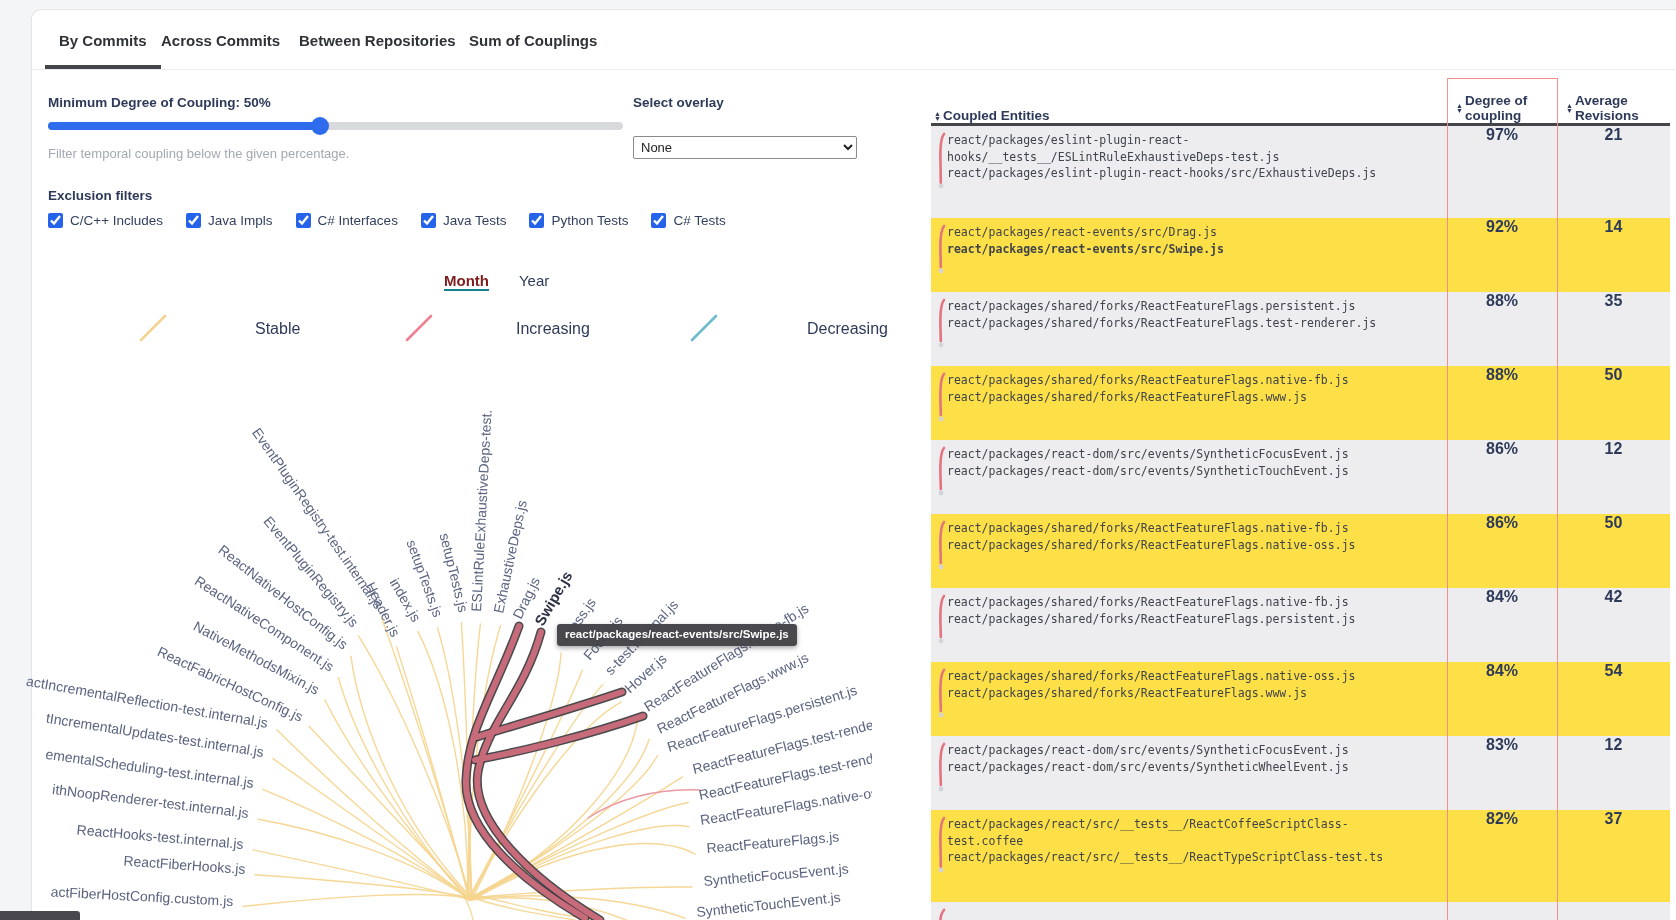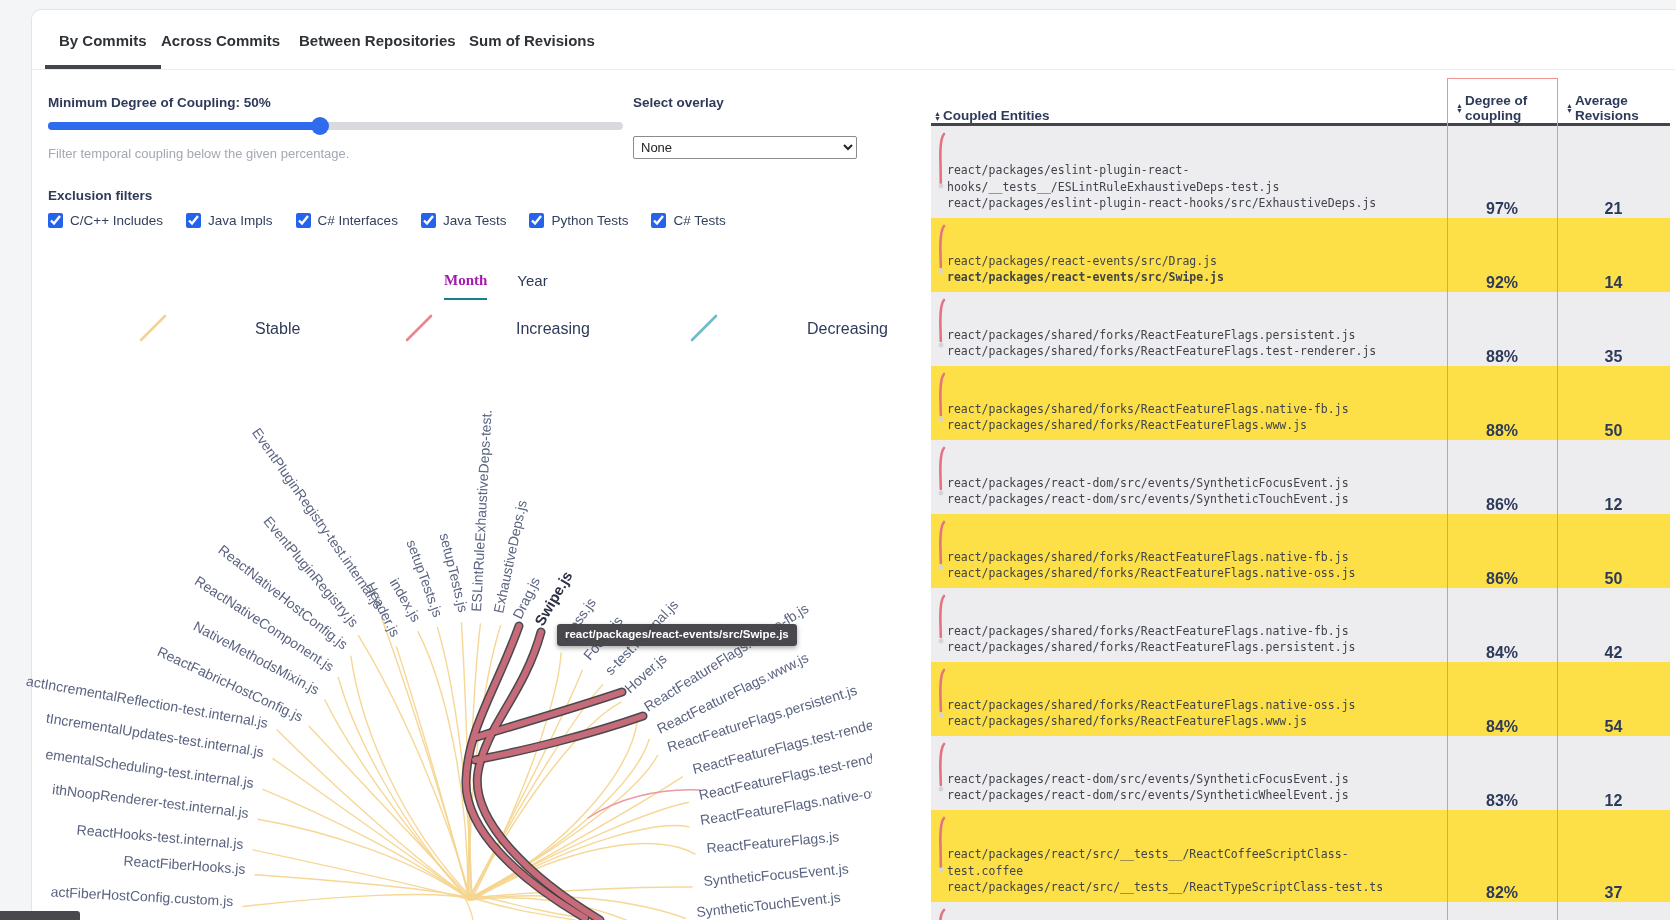--- a/index.html
+++ b/index.html
@@ -19,21 +19,21 @@
   .slider-fill { position:absolute; left:0; top:0; height:8px; border-radius:4px; background:#2e6ced; }
   .slider-thumb { position:absolute; top:-5px; width:18px; height:18px; border-radius:50%; background:#2e6ced; cursor:grab; }
   .checks { position:absolute; left:48px; top:213px; display:flex; gap:23px; align-items:center; }
   .chk { display:flex; gap:7px; align-items:center; font-size:13.5px; color:#33415e; white-space:nowrap; }
   .chk input { width:15px; height:15px; accent-color:#2563eb; }
   .overlay-select { position:absolute; left:633px; top:136px; width:224px; height:23px; font-size:13px; color:#222; border:1px solid #8a8a8f; border-radius:2px; background:#fff; padding-left:3px; font-family:"Liberation Sans",sans-serif; }
 
   
   .toggle { position:absolute; left:444px; top:272px; display:flex; gap:30px; font-size:15px; }
   .toggle .opt { color:#2e3a59; cursor:pointer; }
-  .toggle .opt.sel { color:#a21caf; font-weight:bold; padding-bottom:9px; border-bottom:2px solid #16808d;font-family:Liberation Serif, serif; }
+  .toggle .opt.sel { color:#7f1d1d; font-weight:bold; border-bottom:2px solid #16808d; }
 
   
   .legend-item-label { position:absolute; font-size:16px; color:#2e3a59; }
   .legend-stroke { position:absolute; width:30px; height:30px; }
 
   
   #chart { position:absolute; left:0; top:0; width:872px; height:920px; }
   #chart text { font-family:"Liberation Sans",sans-serif; font-size:14px; fill:#5b6480; }
   #chart text.hl { font-weight:bold; font-size:15px; fill:#2c3145; }
 
@@ -43,21 +43,21 @@
 
   
   .tbl { position:absolute; left:931px; top:78px; width:739px; height:842px; overflow:hidden; background:#fff; z-index:5; }
   .thead { position:relative; height:48px; border-bottom:3px solid #43454a; display:flex; color:#2e3a59; font-size:13.5px; font-weight:bold;align-items:flex-end; }
   .th { display:flex; align-items:center; cursor:pointer; }
   .th-entities { flex:1; padding-left:3px; }
   .th-degree { width:110px; padding-left:9px; }
   .th-revisions { width:113px; padding-left:9px; }
   .sort { display:inline-flex; flex-direction:column; font-size:7px; line-height:5px; color:#2e3a59; margin-right:2px; }
   .rows {}
-  .row { position:relative; display:flex; align-items:flex-end; cursor:pointer; }
+  .row { position:relative; display:flex; align-items:flex-start; cursor:pointer; }
   .row.odd { background:#ededf0; }
   .row.even { background:#fde047; }
   .row .marker { position:absolute; left:5px; top:5px; }
   .cell-entities { flex:1; display:flex; flex-direction:column; justify-content:space-evenly; padding:6px 0 6px 16px; }
   .path-text { font-family:"DejaVu Sans Mono", monospace; font-size:11.5px; line-height:1.45; color:#3f434a; max-width:445px; }
   .path-text.b { font-weight:bold; }
   .cell-degree { width:110px; display:flex; align-items:center; justify-content:center; font-size:16px; font-weight:bold; color:#2e3a59; }
   .cell-revisions { width:113px; display:flex; align-items:center; justify-content:center; font-size:16px; font-weight:bold; color:#2e3a59; }
   .row-partial { height:40px; background:#ededf0; position:relative; }
 
@@ -67,21 +67,21 @@
 </head>
 <body>
 
 <div id="stage">
   <div id="card"></div>
 
   <div class="tabbar">
     <div class="tab active" style="left:27px">By Commits</div>
     <div class="tab" style="left:129px">Across Commits</div>
     <div class="tab" style="left:267px">Between Repositories</div>
-    <div class="tab" style="left:437px">Sum of Revisions</div>
+    <div class="tab" style="left:437px">Sum of Couplings</div>
   </div>
 
   <svg id="chart" viewBox="0 0 872 920">
       <path d="M 480.3719685250847,623.9835544170548 C 474.1859842625423,676.9917772085274 468.6,780.4 468,898" fill="none" stroke="#f5d58f" stroke-width="1.4" stroke-linecap="round" stroke-opacity="0.95"></path>
       <path d="M 500.5050597101869,625.7377712088056 C 484.2525298550935,677.8688856044027 468.6,780.4 469,899" fill="none" stroke="#f5d58f" stroke-width="1.4" stroke-linecap="round" stroke-opacity="0.95"></path>
       <path d="M 561.1170827637875,652.8298245314679 C 558.5585413818937,694.414912265734 530.2,784.6 472,899" fill="none" stroke="#f5d58f" stroke-width="1.4" stroke-linecap="round" stroke-opacity="0.95"></path>
       <path d="M 582.2865486837616,670.1925333174278 C 569.1432743418808,703.0962666587138 530.2,784.6 468,900" fill="none" stroke="#f5d58f" stroke-width="1.4" stroke-linecap="round" stroke-opacity="0.95"></path>
       <path d="M 602.664099554492,684.6320776040639 C 579.3320497772461,710.3160388020319 530.2,784.6 469,898" fill="none" stroke="#f5d58f" stroke-width="1.4" stroke-linecap="round" stroke-opacity="0.95"></path>
       <path d="M 621.0822620942713,702.0295672763064 C 588.5411310471357,719.0147836381532 530.2,784.6 470,899" fill="none" stroke="#f5d58f" stroke-width="1.4" stroke-linecap="round" stroke-opacity="0.95"></path>
       <path d="M 637.8234228461229,718.3590311707984 C 631.9117114230614,766.1795155853993 579.2,839.2 471,900" fill="none" stroke="#f5d58f" stroke-width="1.4" stroke-linecap="round" stroke-opacity="0.95"></path>

